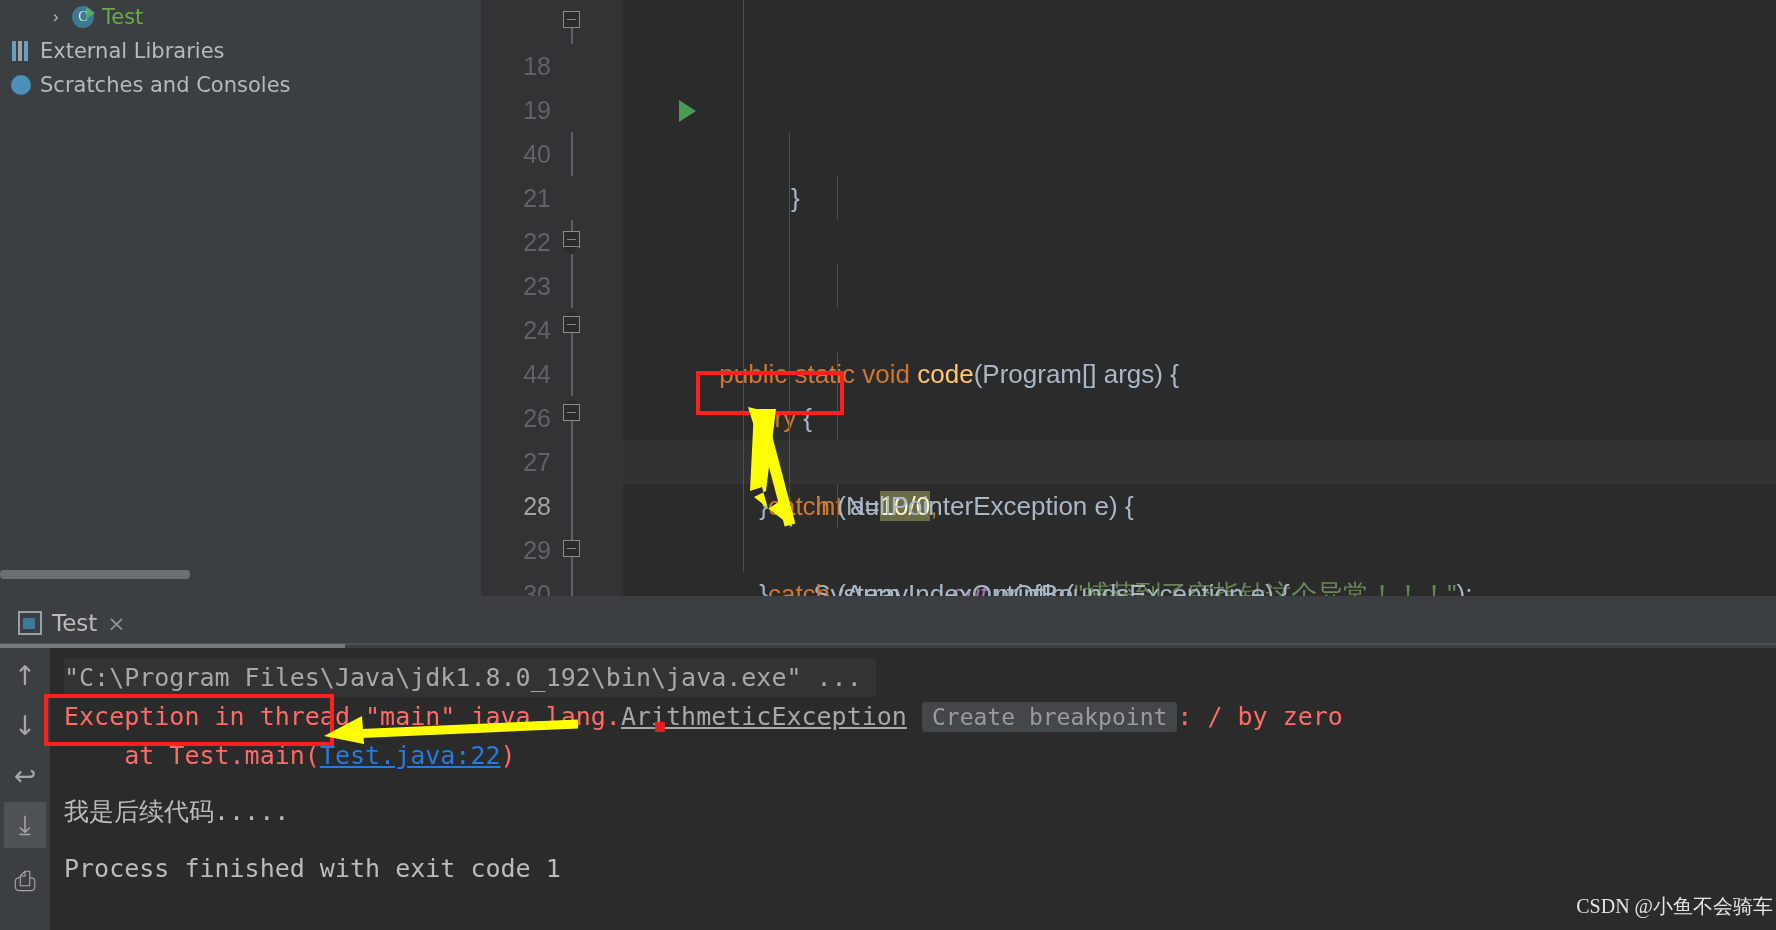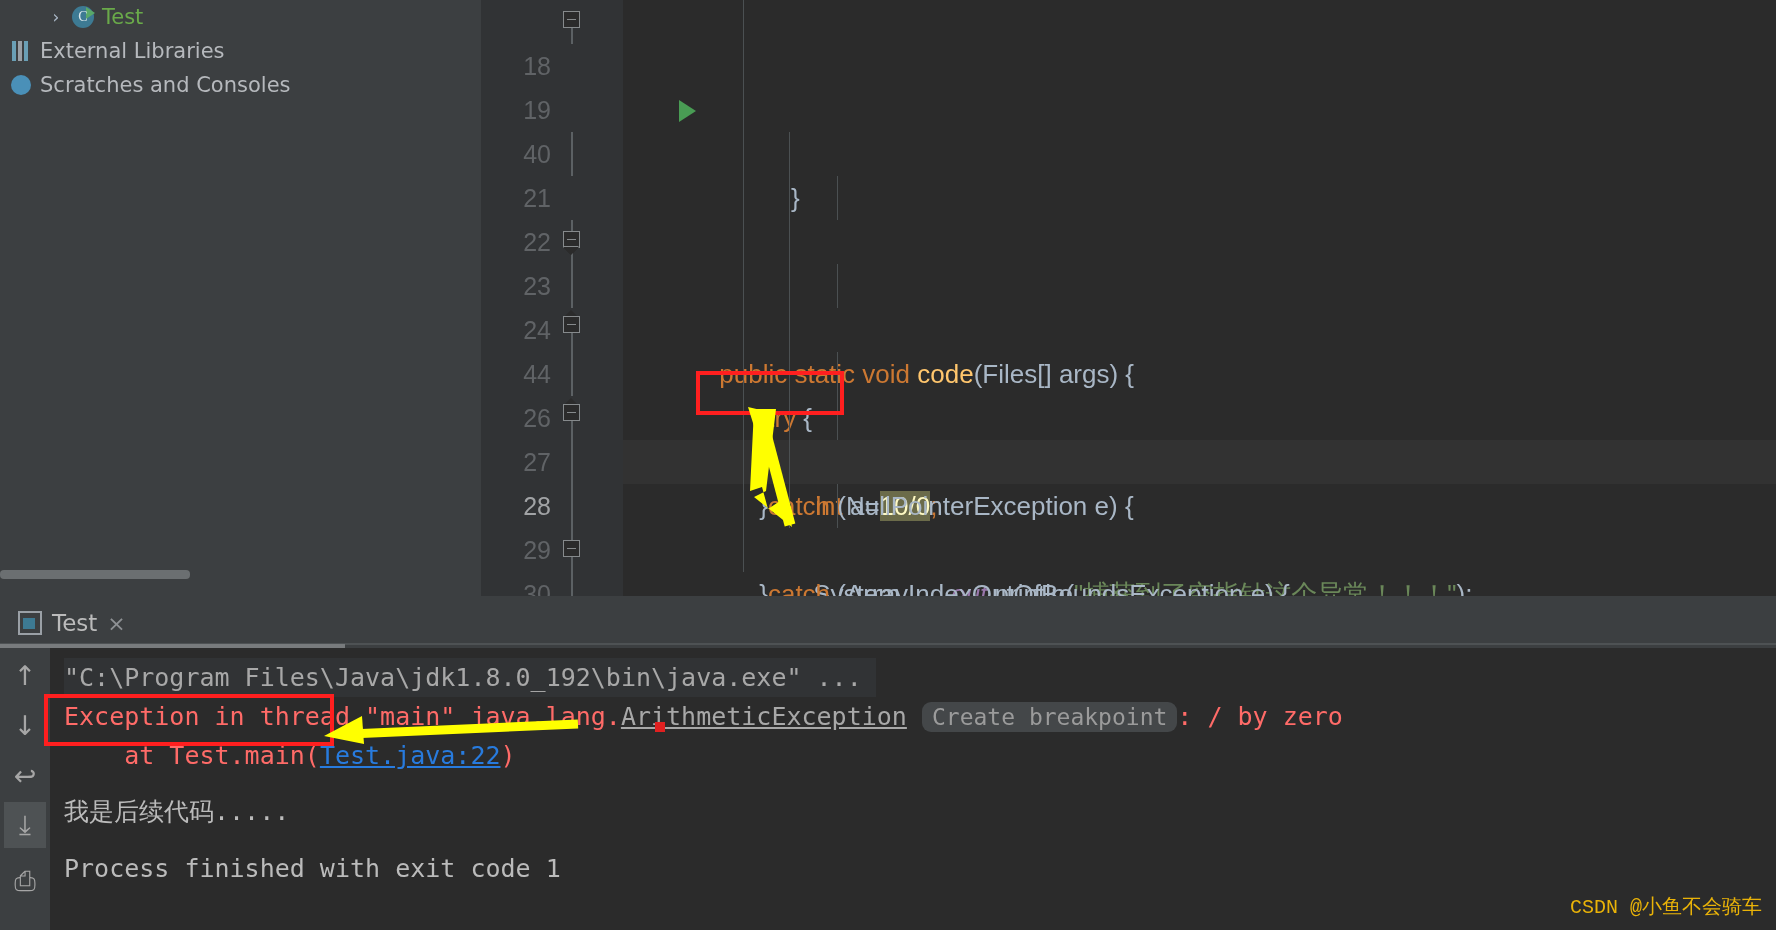--- a/index.html
+++ b/index.html
@@ -104,29 +104,29 @@
   .console {
     position: absolute; left: 50px; top: 52px; width: 1726px; height: 282px;
     background: #2b2b2b; font-family: "DejaVu Sans Mono", monospace; font-size: 25px;
     padding: 10px 0 0 14px; overflow: hidden;
   }
   .cline { height: 39px; line-height: 39px; white-space: pre; color: #bbbbbb; }
   .cline.cmd { background: #313335; display: inline-block; padding-right: 14px; color: #a8a8a8; }
   .cline.err { color: #ff6b68; }
   .clink { color: #287bde; text-decoration: underline; text-align: right; }
   .elink { color: #a8a8a8; text-decoration: underline; }
-  .bp-badge { background: #444749; color: #9b9b9b; padding: 2px 10px; border-radius: 9px; font-size: 23px; }
+  .bp-badge { background: #444749; color: #9b9b9b; padding: 2px 10px; border-radius: 3px; font-size: 23px; }
 
   
   .redbox { position: absolute; border: 4px solid #ff1f1f; pointer-events: none; }
   .arrow-svg { position: absolute; pointer-events: none; }
   .red-dot { position: absolute; width: 10px; height: 10px; background: #e02020; }
 
-  .watermark { position: absolute; right: 14px; bottom: 10px; color: #eab308; font-size: 20px;
-               font-family: Liberation Mono, monospace; }
+  .watermark { position: absolute; right: 3px; bottom: 10px; color: #e5e5e5; font-size: 20px;
+               font-family: Liberation Serif, serif; }
 </style>
 </head>
 <body>
 
 <div class="root">
 
   <div class="project-pane">
 
     <div class="tree-row indent1">
       <span class="chev">›</span>
@@ -175,21 +175,21 @@
         <span class="fold"><span class="fold-line"></span></span>
         <span class="iguide" style="left:120px"></span>
       </div>
 
       <div class="line">
         <span class="lnum">40</span>
         <span class="gutter-run"></span>
         <span class="fold"><span class="fold-line"></span><span class="fold-box"></span><span class="fold-tri"></span></span>
         <span class="iguide" style="left:120px"></span>
         <span class="code">
-          <span class="kw">public static void </span><span class="meth">code</span><span class="punc">(</span><span class="cls">Files</span><span class="punc">[] </span><span class="cls">args</span><span class="punc">) {</span>
+          <span class="kw">public static void </span><span class="meth">code</span><span class="punc">(</span><span class="cls">Program</span><span class="punc">[] </span><span class="cls">args</span><span class="punc">) {</span>
         </span>
       </div>
 
       <div class="line">
         <span class="lnum">21</span>
         <span class="fold"><span class="fold-line"></span><span class="fold-box"></span><span class="fold-tri"></span></span>
         <span class="iguide" style="left:120px"></span>
         <span class="iguide" style="left:166px"></span>
         <span class="code" style="left:72px">
           <span class="kw">try</span><span class="punc"> {</span>

